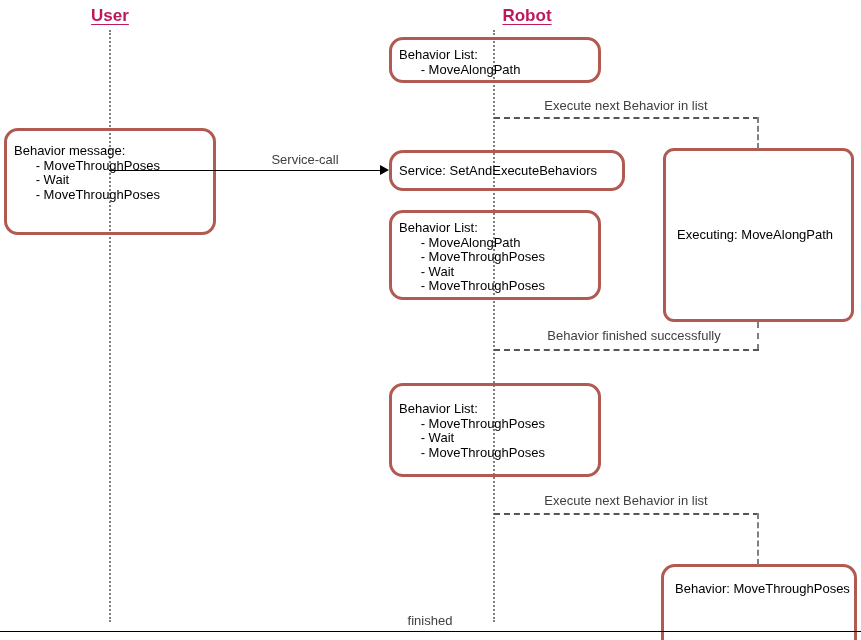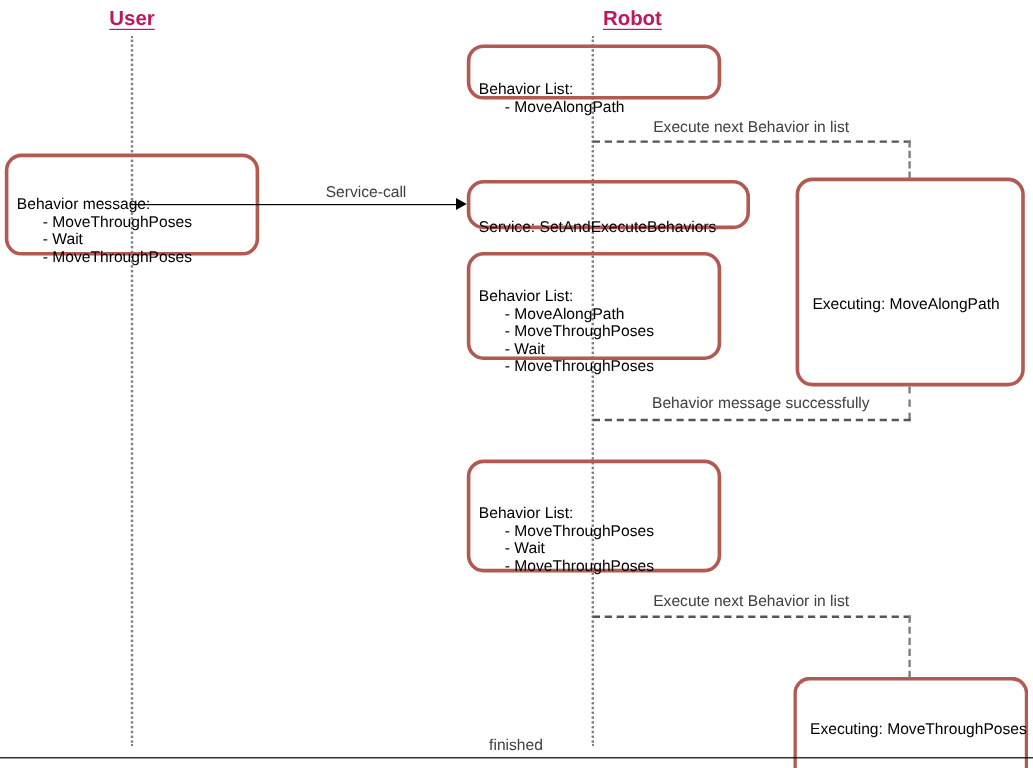--- a/index.html
+++ b/index.html
@@ -48,21 +48,20 @@
     color: #000000;
     font-size: 13px;
     line-height: 14.6px;
   }
   .rbox .body {
     position: absolute;
     left: 7px;
     top: 8px;
     right: 6px;
     white-space: pre;
-    margin-top: 19px;
   }
   .rbox.vcenter-left .body {
     position: absolute;
     left: 7px;
     right: 6px;
     top: 50%;
     transform: translateY(-50%);
     white-space: pre;
   }
   
@@ -148,44 +147,44 @@
       - MoveThroughPoses</div>
   </div>
 
   <div class="rbox" style="left:389px; top:383px; width:212px; height:94px;">
     <div class="body" style="top:16px;">Behavior List:
       - MoveThroughPoses
       - Wait
       - MoveThroughPoses</div>
   </div>
 
-  <div class="rbox" style="left:4px; top:128px; width:212px; height:85px;">
+  <div class="rbox" style="left:4px; top:128px; width:212px; height:107px;">
     <div class="body" style="top:13px;">Behavior message:
       - MoveThroughPoses
       - Wait
       - MoveThroughPoses</div>
   </div>
 
-  <div class="rbox vcenter-left" style="left:663px; top:148px; width:191px; height:174px;">
+  <div class="rbox vcenter-left" style="left:663px; top:148px; width:191px; height:174px;border-radius:11px;">
     <div class="body" style="left:11px;">Executing: MoveAlongPath</div>
   </div>
 
   <div class="rbox clipped-bottom" style="left:661px; top:564px; width:196px; height:76px;">
-    <div class="body" style="left:11px; top:15px;">Executing: MoveThroughPoses</div>
+    <div class="body" style="left:11px; top:15px;">Behavior: MoveThroughPoses</div>
   </div>
 
   <div class="solid-line" style="left:109px; top:170px; width:275px;"></div>
   <div class="arrowhead-right" style="left:380px; top:165px;"></div>
   <div class="label centered" style="left:305px; top:152px;text-align:right;">Service-call</div>
 
   <div class="label centered" style="left:626px; top:98px;">Execute next Behavior in list</div>
   <div class="dash-h" style="left:494px; top:117px; width:265px;"></div>
   <div class="dash-v" style="left:757px; top:117px; height:32px;"></div>
 
-  <div class="label centered" style="left:634px; top:328px;">Behavior message successfully</div>
+  <div class="label centered" style="left:634px; top:328px;">Behavior finished successfully</div>
   <div class="dash-v" style="left:757px; top:322px; height:28px;"></div>
   <div class="dash-h" style="left:494px; top:349px; width:265px;"></div>
 
   <div class="label centered" style="left:626px; top:493px;">Execute next Behavior in list</div>
   <div class="dash-h" style="left:494px; top:513px; width:265px;"></div>
   <div class="dash-v" style="left:757px; top:513px; height:52px;"></div>
 
   <div class="label centered" style="left:430px; top:613px;">finished</div>
   <div class="bottom-rule" style="top:631px; width:861px;"></div>
 

